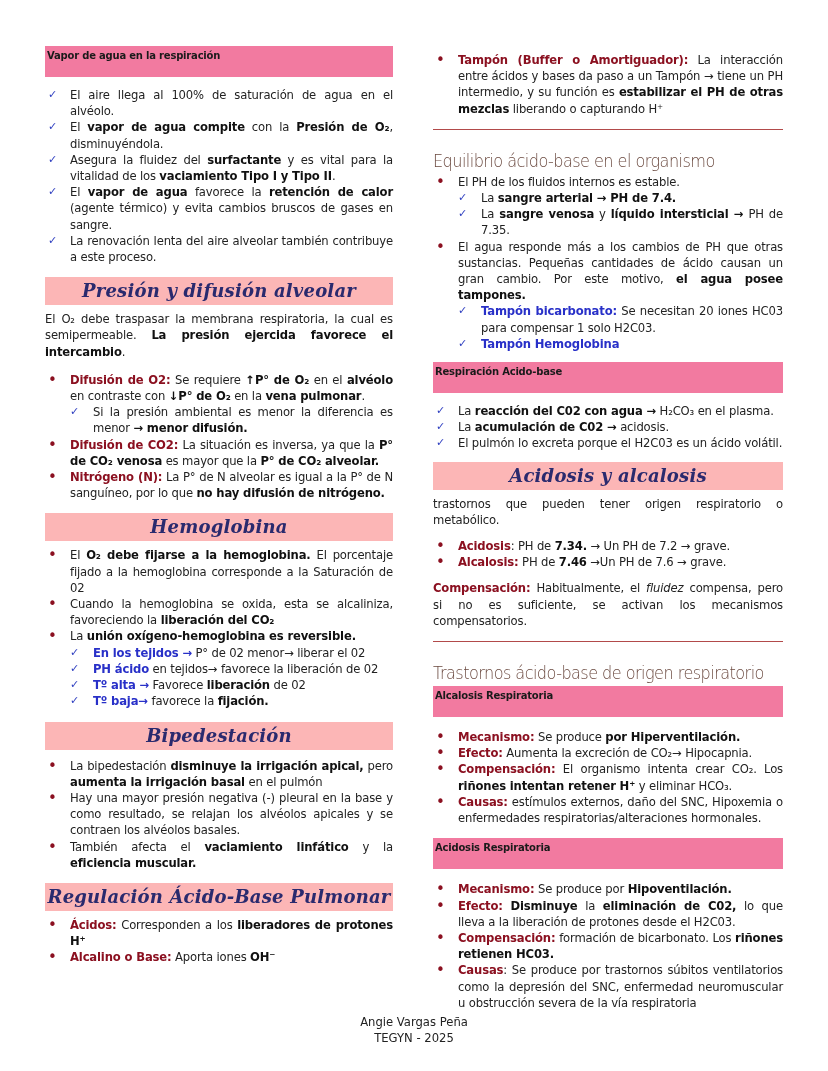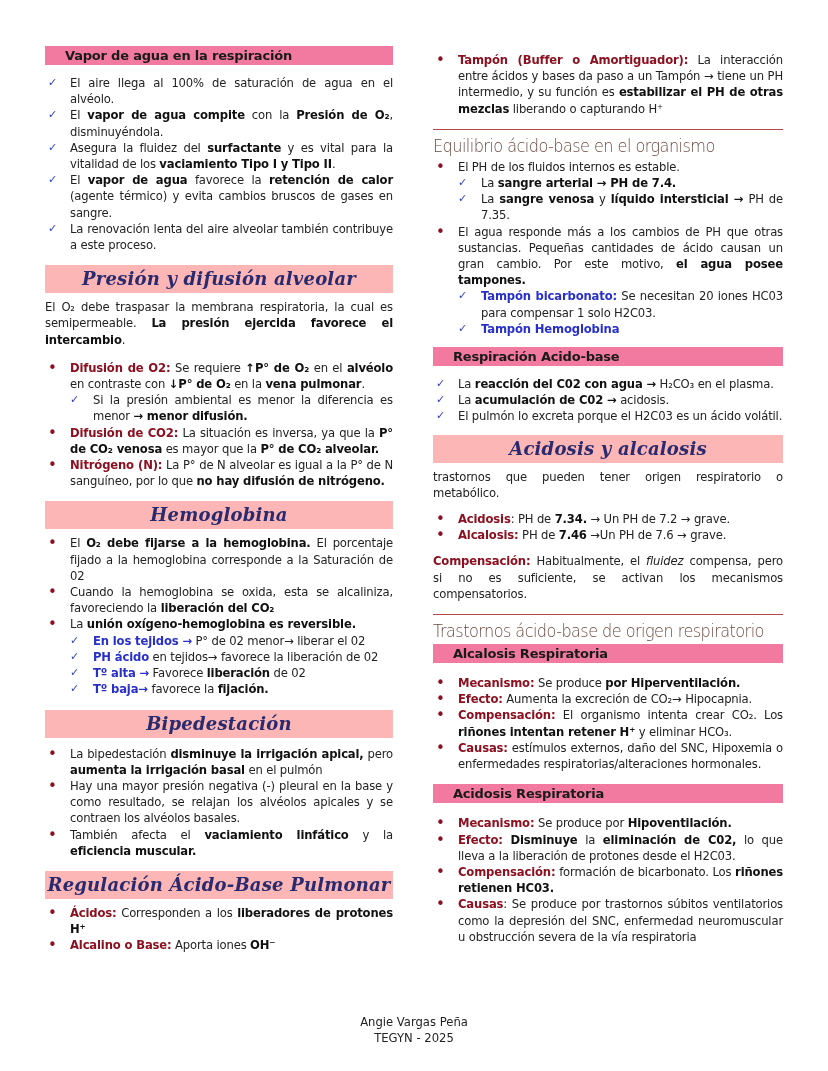--- a/index.html
+++ b/index.html
@@ -4,29 +4,29 @@
 <style>
   * { box-sizing: border-box; margin: 0; padding: 0; }
   html, body { width: 828px; height: 1071px; background: #ffffff; overflow: hidden; }
   body { font-family: "DejaVu Sans", sans-serif; color: #222; position: relative; }
   .page { position: absolute; left: 0; top: 0; width: 828px; height: 1071px; }
   .col { position: absolute; top: 46px; }
   .col-left { left: 45px; width: 348px; }
   .col-right { left: 433px; width: 350px; }
   .txt { font-size: 11.6px; line-height: 16.2px; letter-spacing: -0.15px; text-align: justify; }
   .bar-small {
-    background: #f27aa0; color: #1a1a1a; font-size: 13px; font-weight: bold;
-    height: 19px; line-height: 19px; padding-left: 20px; letter-spacing: -0.2px;
+    background: #f27aa0; color: #1a1a1a; font-size: 10px; font-weight: bold;
+    height: 31px; line-height: 19px; padding-left: 2px; letter-spacing: -0.2px;
   }
   .bar-big {
     background: #fcb6b6; color: #2a2a6e; font-family: "DejaVu Serif", serif;
     font-weight: bold; font-style: italic; font-size: 18px; text-align: center;
     height: 28px; line-height: 28px; letter-spacing: 0.2px;
   }
-  .rule-title { border-top: 1.5px solid #b24a4a; padding-top: 3px; }
+  .rule-title { border-top: 1.5px solid #b24a4a; padding-top: 18px; }
   .thin-title {
     font-family: "DejaVu Sans", sans-serif; font-weight: 300; color: #6b4a40;
     font-size: 17.5px; line-height: 26px; letter-spacing: -0.6px; transform: scaleX(0.92); transform-origin: left;
     white-space: nowrap;
   }
   ul.chk, ul.dot { list-style: none; }
   ul.chk > li, ul.dot > li { position: relative; padding-left: 25px; }
   ul.chk > li .mk, ul.dot > li .mk { position: absolute; left: 3px; top: 0; }
   .mk-check { color: #2f3fc0; font-size: 11px; }
   .mk-dot { color: #8b1020; font-size: 15px; line-height: 16px; }

